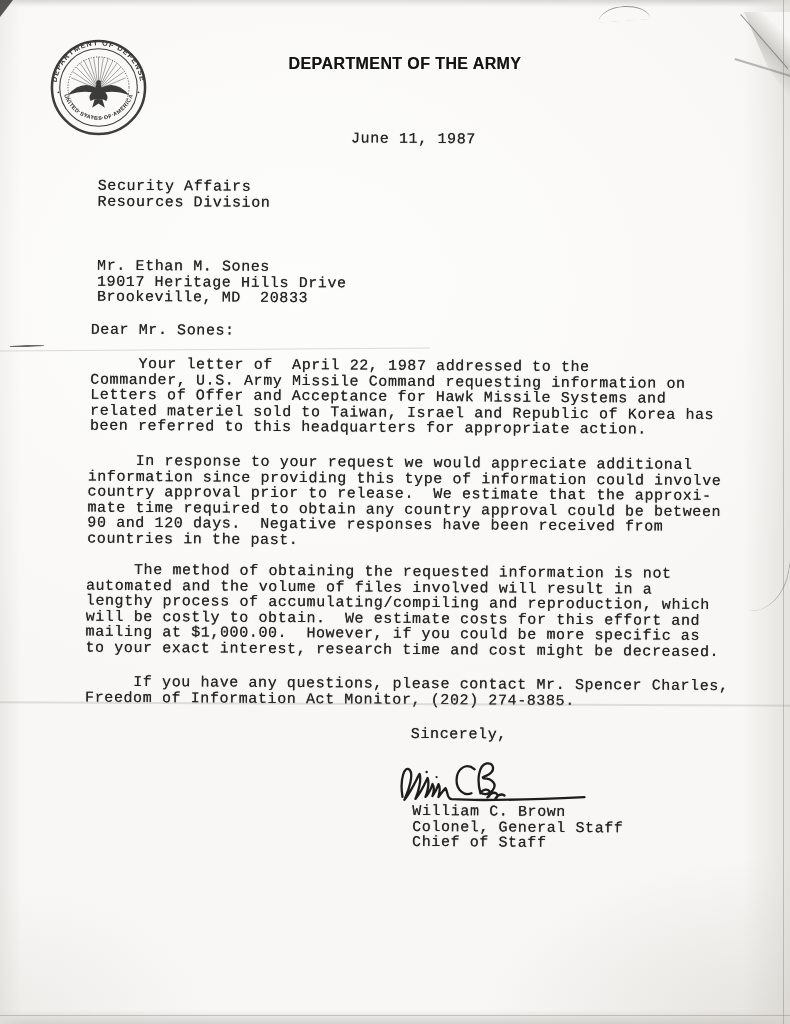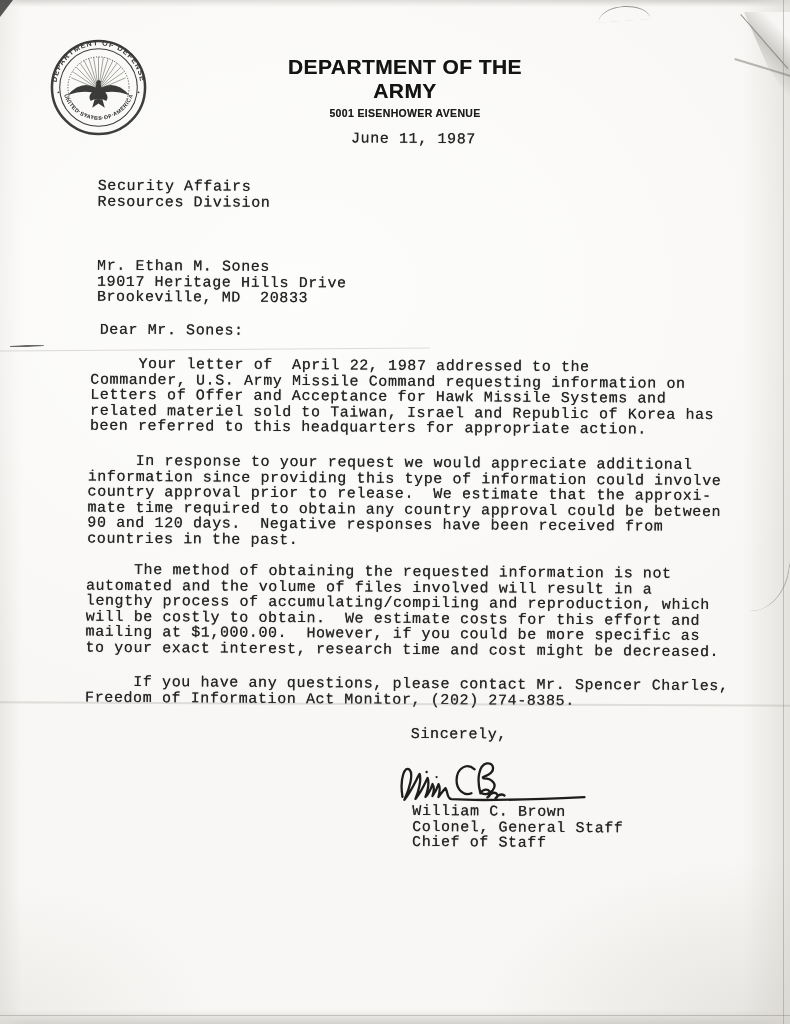--- a/index.html
+++ b/index.html
@@ -20,21 +20,21 @@
          transform:rotate(0.4deg);transform-origin:0 0;}
   .mono{
     position:absolute;
     font-family:"Liberation Mono","DejaVu Sans Mono",monospace;
     font-size:15px;line-height:15.6px;letter-spacing:.6px;
     color:#242424;white-space:pre;
     text-shadow:0 0 .7px rgba(25,25,25,.78);
   }
   
   .letterhead{position:absolute;left:255px;top:55px;width:300px;text-align:center;}
-  .lh-title{font-weight:700;font-size:21px;letter-spacing:.4px;color:#141414;
+  .lh-title{font-weight:700;font-size:16px;letter-spacing:.4px;color:#141414;
             margin-bottom:4px;text-shadow:0 0 .4px rgba(0,0,0,.55);}
   .lh-sub{font-weight:700;font-size:10.5px;letter-spacing:.35px;line-height:13.6px;
           color:#1c1c1c;text-shadow:0 0 .3px rgba(0,0,0,.5);}
   .seal{position:absolute;left:50px;top:39px;width:97px;height:97px;opacity:.92;}
   .signature-svg{position:absolute;left:402px;top:750px;width:200px;height:60px;}
   
   .artifact{position:absolute;pointer-events:none;}
   .corner-mark{left:0;top:0;width:13px;height:17px;background:#30302e;
                clip-path:polygon(0 0,100% 0,0 100%);opacity:.8;}
   .top-scuff{left:598px;top:6px;width:52px;height:14px;border-top:1.5px solid rgba(90,90,88,.65);
@@ -101,34 +101,33 @@
     <g fill="#2b2b29">
       <path d="M18,58 Q32,42 47,50 Q48,44 50,43 Q52,44 53,50 Q68,42 82,58 Q68,53 57,55 Q61,60 58,64 Q54,61 50,63 Q46,61 42,64 Q39,60 43,55 Q32,53 18,58 Z"></path>
       <path d="M46,62 L43.5,71 L50,66.5 L56.5,71 L54,62 Z"></path>
       <circle cx="50" cy="45" r="2.4"></circle>
       <path d="M50,42.6 L53.4,44 L50,45.4 Z"></path>
     </g>
   </svg>
 
   <div class="letterhead">
     <div class="lh-title">DEPARTMENT OF THE ARMY</div>
-    <div class="lh-sub">5001 EISENHOWER AVENUE</div>
   </div>
 
   <div class="typed">
     <div class="mono" style="left:352px;top:129px;text-align:center;">June 11, 1987</div>
 
     <div class="mono" style="left:99px;top:178px;">Security Affairs
 Resources Division</div>
 
     <div class="mono" style="left:99px;top:258px;">Mr. Ethan M. Sones
 19017 Heritage Hills Drive
 Brookeville, MD  20833</div>
 
-    <div class="mono" style="left:102px;top:322px;">Dear Mr. Sones:</div>
+    <div class="mono" style="left:93px;top:322px;">Dear Mr. Sones:</div>
 
     <div class="mono" style="left:93px;top:356px;">     Your letter of  April 22, 1987 addressed to the
 Commander, U.S. Army Missile Command requesting information on
 Letters of Offer and Acceptance for Hawk Missile Systems and
 related materiel sold to Taiwan, Israel and Republic of Korea has
 been referred to this headquarters for appropriate action.</div>
 
     <div class="mono" style="left:91px;top:453px;">     In response to your request we would appreciate additional
 information since providing this type of information could involve
 country approval prior to release.  We estimate that the approxi-

